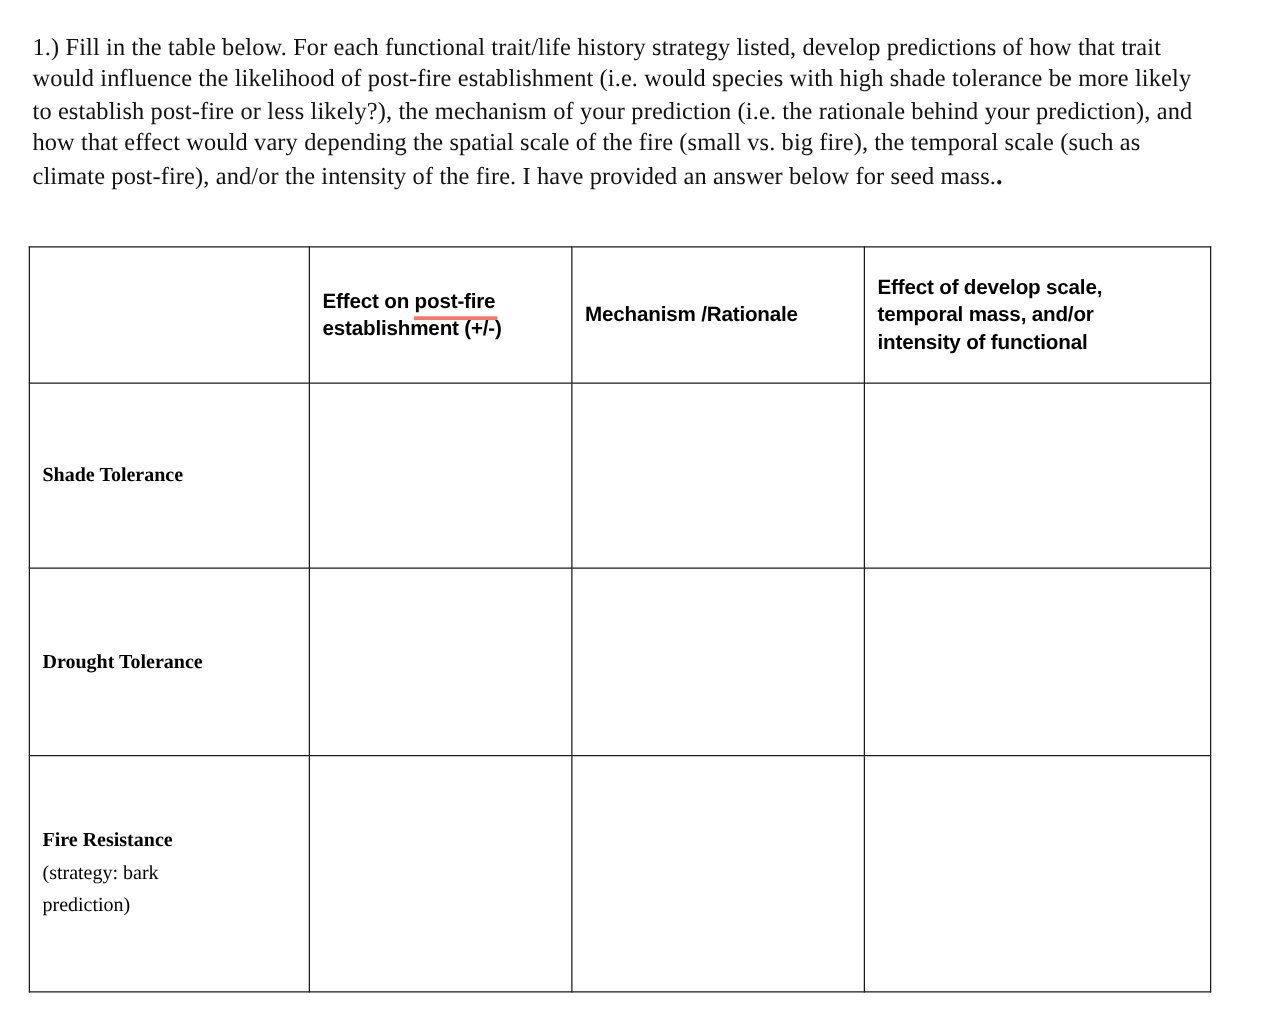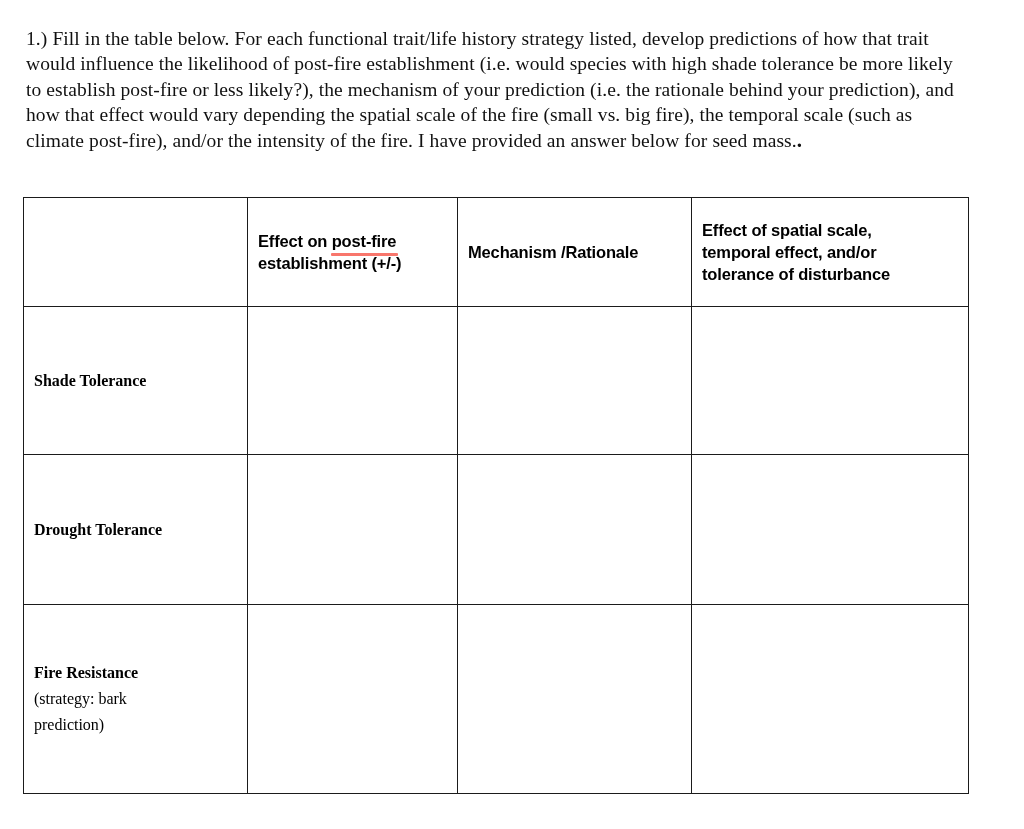--- a/index.html
+++ b/index.html
@@ -134,23 +134,23 @@
       <tr class="header-row">
         <td class="empty-cell"></td>
         <td class="hdr">
           <span class="hdr-line"><span>Effect on </span><span class="underline-red">post-fire</span></span>
           <span class="hdr-line">establishment (+/-)</span>
         </td>
         <td class="hdr hdr-center">
           <span class="hdr-line">Mechanism /Rationale</span>
         </td>
         <td class="hdr">
-          <span class="hdr-line">Effect of spatial scale,</span>
-          <span class="hdr-line">temporal effect, and/or</span>
-          <span class="hdr-line">tolerance of disturbance</span>
+          <span class="hdr-line">Effect of develop scale,</span>
+          <span class="hdr-line">temporal mass, and/or</span>
+          <span class="hdr-line">intensity of functional</span>
         </td>
       </tr>
 
       <tr class="row-shade">
         <td class="row-label">
           <span class="bold-line">Shade Tolerance</span>
         </td>
         <td class="empty-cell"></td>
         <td class="empty-cell"></td>
         <td class="empty-cell"></td>

